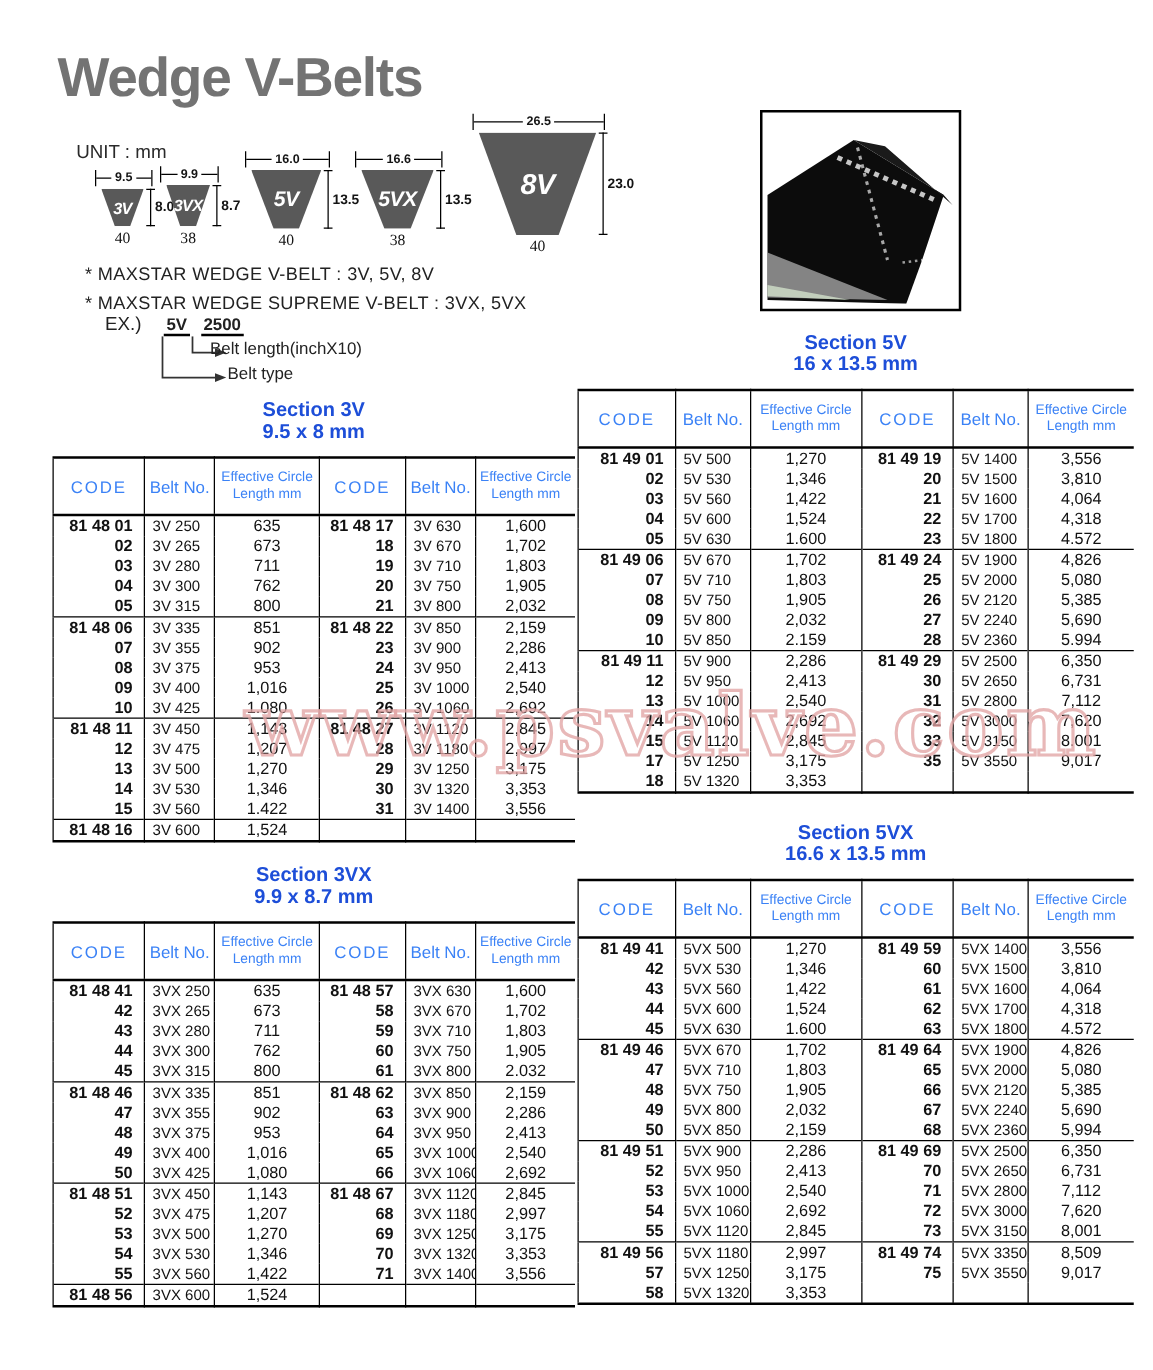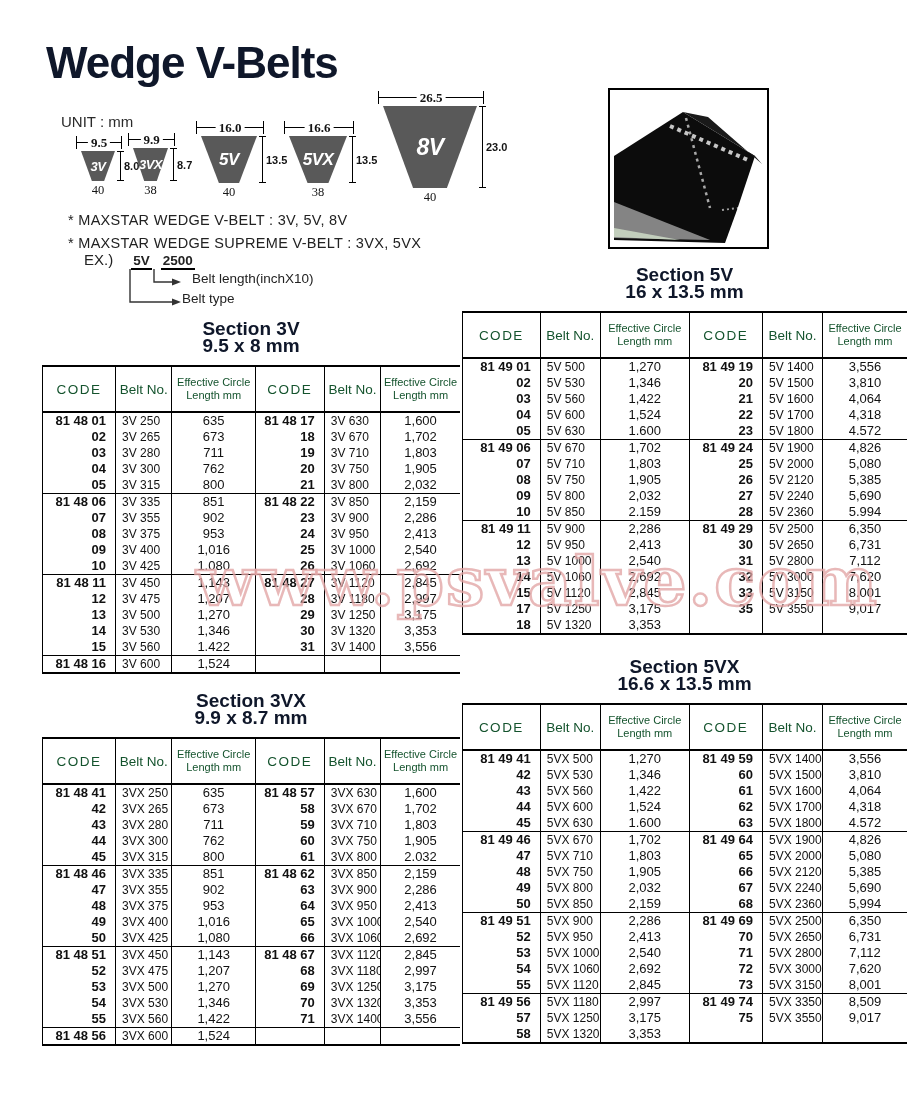--- a/index.html
+++ b/index.html
@@ -1,34 +1,34 @@
 <!DOCTYPE html>
 <html><head>
 <meta charset="utf-8">
 <style>
   html,body{margin:0;padding:0;}
   body{width:922px;height:1096px;background:#fff;position:relative;
        font-family:"Liberation Sans",sans-serif;color:#141414;overflow:hidden;}
 
   .page-title{position:absolute;left:46px;top:38px;margin:0;
-      font-size:44px;font-weight:bold;letter-spacing:-1px;color:#0f172a;}
+      font-size:44px;font-weight:bold;letter-spacing:-1px;color:#737373;}
   .unit-label{position:absolute;left:61px;top:113px;font-size:15px;color:#2a2a2a;}
 
   
   .profile{position:absolute;}
   .p0{--tw:34px;--th:30px;left:76px;top:136px;}
   .p1{--tw:35px;--th:33px;left:128px;top:133px;}
   .p2{--tw:56px;--th:47px;left:196px;top:121px;}
   .p3{--tw:58px;--th:47px;left:284px;top:121px;}
   .p4{--tw:94px;--th:82px;left:378px;top:91px;}
   .dim-w{position:relative;width:calc(var(--tw) + 10px);height:13px;
      border-left:1px solid #000;border-right:1px solid #000;margin-bottom:2px;}
   .dim-w::before{content:"";position:absolute;left:0;right:0;top:6px;border-top:1px solid #000;}
   .dim-w .dim-lbl{position:absolute;left:50%;top:0;transform:translateX(-50%);
-     background:#fff;padding:0 3px;font-size:13px;font-weight:bold;line-height:13px;white-space:nowrap;font-family:Liberation Serif, serif;}
+     background:#fff;padding:0 3px;font-size:10px;font-weight:bold;line-height:13px;white-space:nowrap;}
   .trap-row{display:flex;align-items:center;gap:5px;padding-left:5px;}
   .trap{width:var(--tw);height:var(--th);background:#595959;
      clip-path:polygon(0 0,100% 0,68% 100%,32% 100%);
      display:flex;align-items:center;justify-content:center;}
   .trap-lbl{color:#fff;font-weight:bold;font-style:italic;letter-spacing:-0.5px;}
   .p0 .trap-lbl,.p1 .trap-lbl{font-size:13px;}
   .p2 .trap-lbl,.p3 .trap-lbl{font-size:17px;}
   .p4 .trap-lbl{font-size:23px;}
   .dim-v{display:flex;align-items:center;gap:3px;height:var(--th);}
   .vline{width:1px;height:100%;background:#000;position:relative;}
@@ -43,39 +43,39 @@
 
   
   .notes{position:absolute;left:68px;top:209px;font-size:14.5px;line-height:23px;
      letter-spacing:.3px;color:#222;}
   .ex-row{position:absolute;left:84px;top:251px;font-size:15px;color:#222;}
   .ex-code{font-weight:bold;font-size:13.5px;border-bottom:2px solid #000;padding:0 2px;}
   .ex-type{margin-left:18px;}
   .ex-len{margin-left:9px;}
   .ex-lines{position:absolute;left:126px;top:269px;}
   .ex-lbl{position:absolute;font-size:13.5px;color:#222;white-space:nowrap;}
-  .ex-lbl-length{left:192px;top:271px;}
+  .ex-lbl-length{left:168px;top:271px;}
   .ex-lbl-type{left:182px;top:291px;}
 
   
   .watermark{position:absolute;left:196px;top:541px;z-index:9;pointer-events:none;
      font-family:"DejaVu Serif",serif;font-weight:bold;font-size:68px;letter-spacing:2px;
      color:rgba(255,255,255,0);-webkit-text-stroke:2.5px rgba(226,164,164,.78);}
 
   
   .tblwrap{position:absolute;}
   #t0{left:42px;top:320px;width:418px;}
   #t1{left:462px;top:266px;width:445px;}
   #t2{left:42px;top:692px;width:418px;}
   #t3{left:462px;top:658px;width:445px;}
-  .tbltitle{text-align:center;font-weight:bold;font-size:19px;line-height:17px;margin-bottom:11px;color:#0f172a;}
+  .tbltitle{text-align:center;font-weight:bold;font-size:16px;line-height:17px;margin-bottom:11px;color:#1d4ed8;}
   table{border-collapse:collapse;width:100%;table-layout:fixed;border-bottom:2px solid #000;}
   thead tr{border-top:2px solid #000;border-bottom:2px solid #000;}
   th,td{border-left:1px solid #000;padding:0;overflow:hidden;}
-  th{font-weight:normal;font-size:13.5px;height:44px;vertical-align:middle;text-align:center;color:#14532d;}
+  th{font-weight:normal;font-size:13.5px;height:44px;vertical-align:middle;text-align:center;color:#3b82f6;}
   th.code{letter-spacing:1.5px;}
   th.eff{font-size:11px;line-height:13px;}
   td{font-size:13px;height:16px;line-height:16px;white-space:nowrap;color:#111;}
   td.code{font-weight:bold;text-align:right;padding-right:9px;}
   td.belt{text-align:left;padding-left:6px;font-size:12px;}
   td.len{text-align:center;}
   tbody tr.group-start{border-top:1.5px solid #000;}
 </style>
 </head>
 <body>

